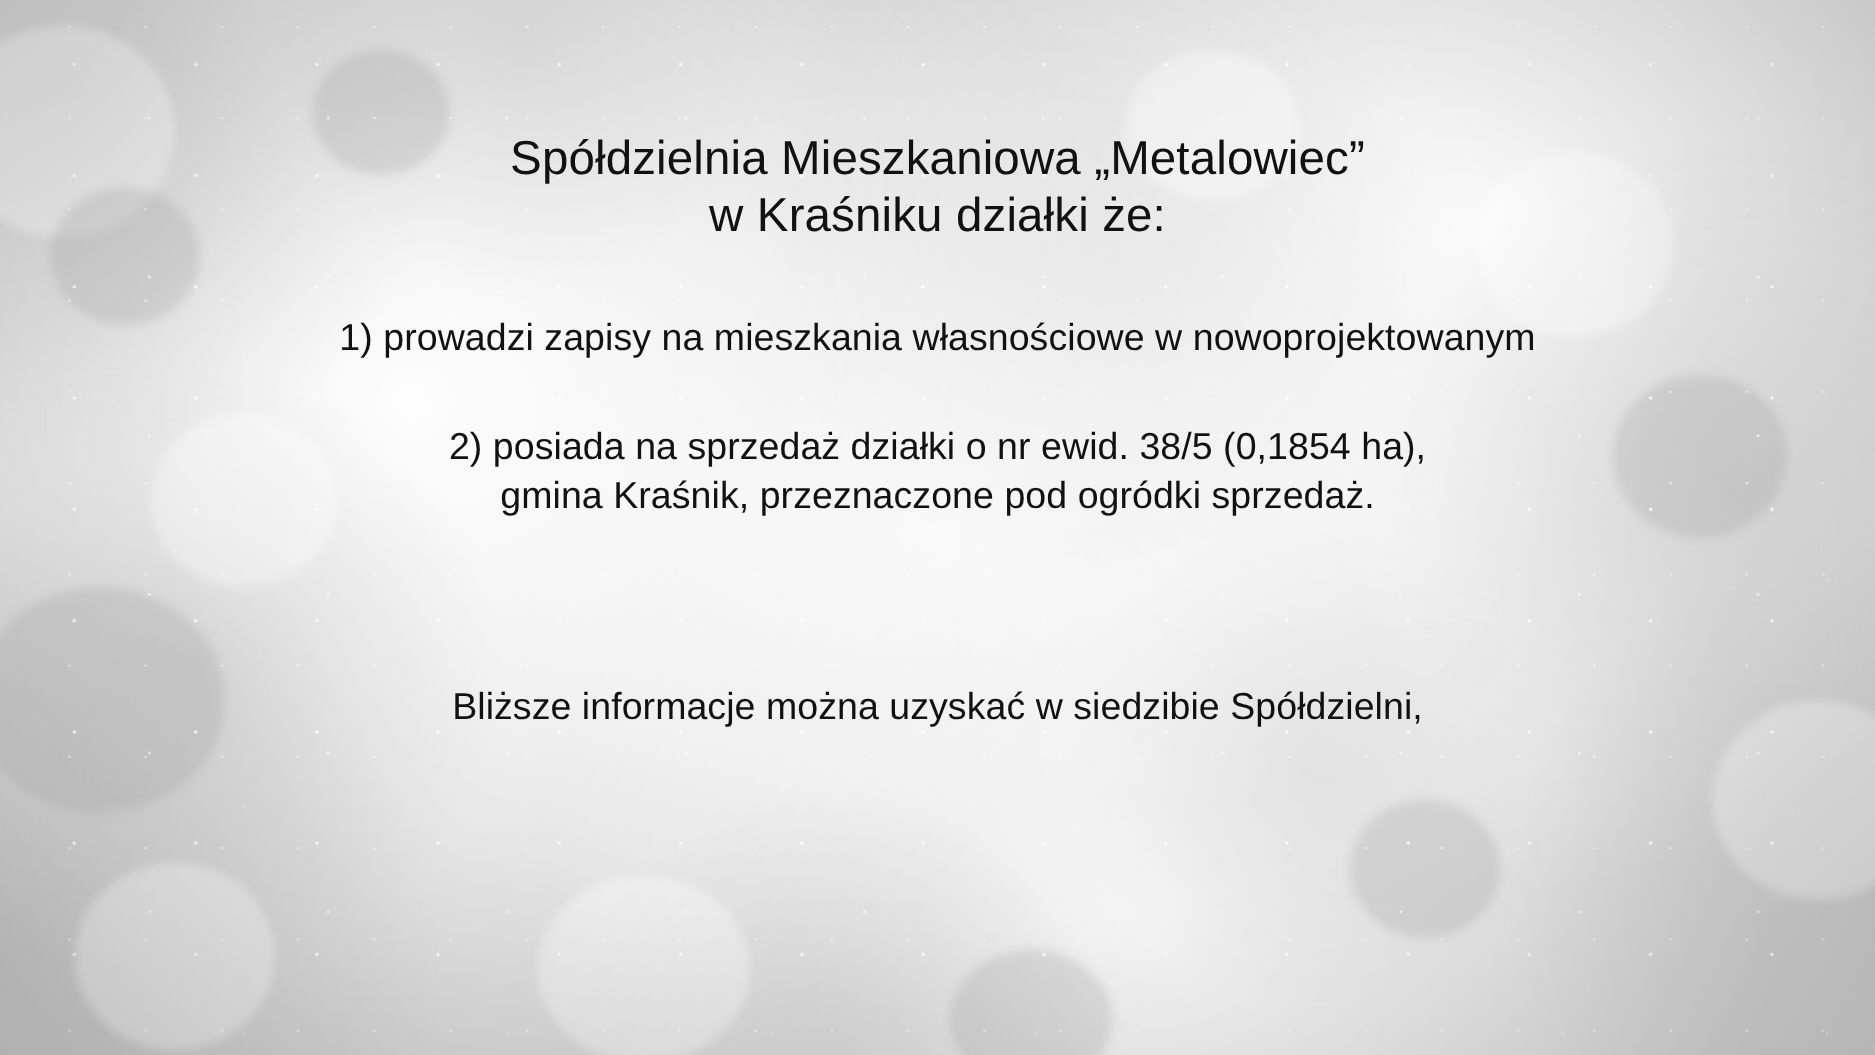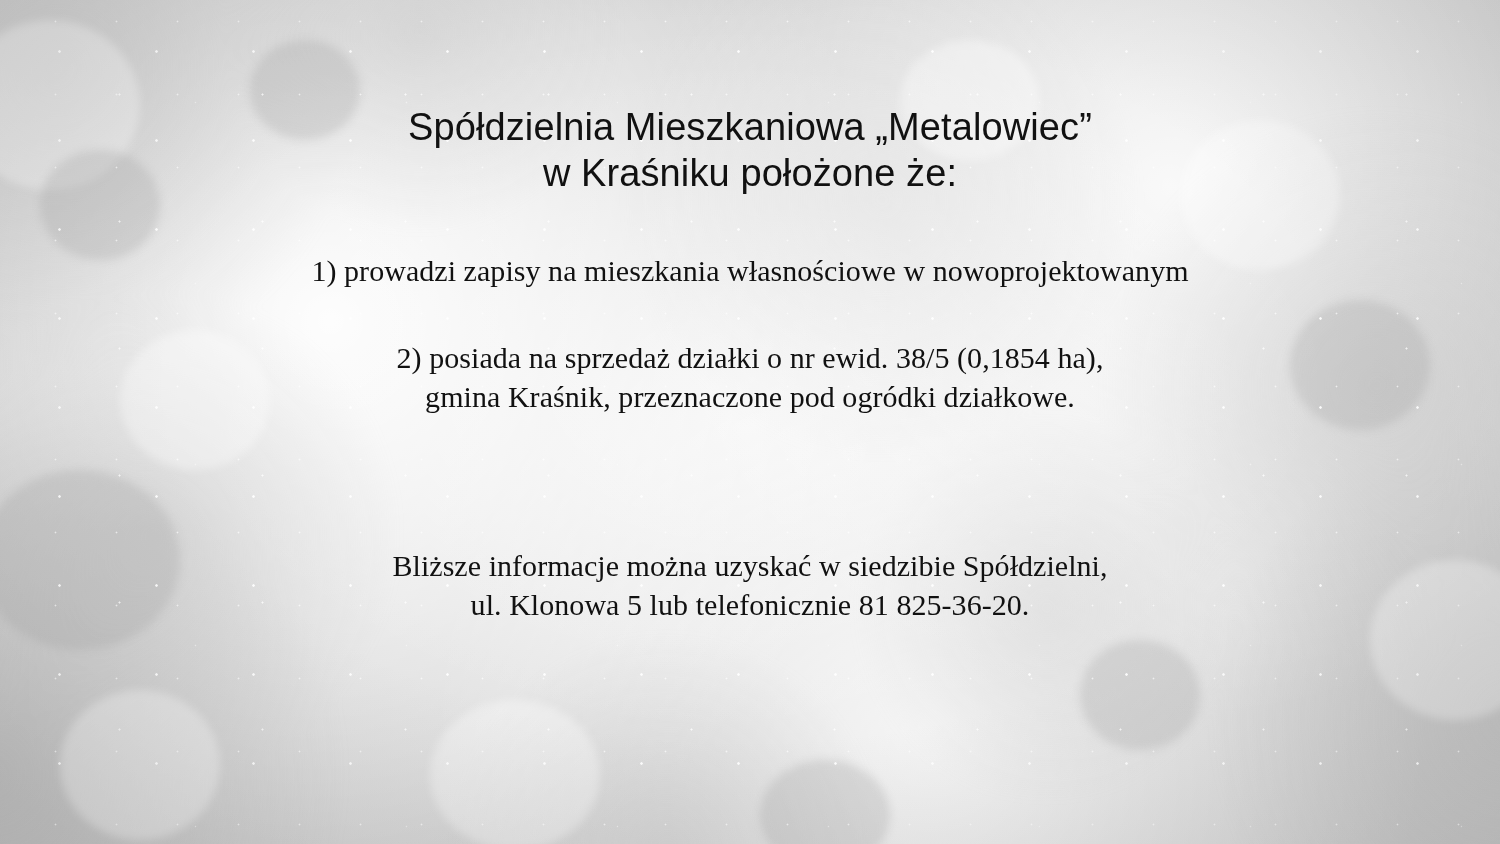--- a/index.html
+++ b/index.html
@@ -96,21 +96,20 @@
     font-size: 38px;
     line-height: 1.22;
     letter-spacing: 0.1px;
   }
   .title-line { display: block; white-space: nowrap; }
 
   .para {
     font-size: 30px;
     line-height: 1.30;
     letter-spacing: 0.05px;
-    font-family: Liberation Serif, serif;
   }
   .para .ln { display: block; white-space: nowrap; }
 
   .para-1 { margin-top: 54px; }
   .para-2 { margin-top: 48px; }
   .para-3 { margin-top: 130px; }
 </style>
 </head>
 <body>
 
@@ -135,31 +134,30 @@
     <div class="blob" style="left:900px; top:40px; width:140px; height:120px;"></div>
   </div>
 
   <div class="bg-stars"></div>
   <div class="bg-vignette"></div>
 
   <div class="content">
 
     <div class="title-block">
       <span class="title-line">Spółdzielnia Mieszkaniowa „Metalowiec”</span>
-      <span class="title-line">w Kraśniku położone że:</span>
+      <span class="title-line">w Kraśniku działki że:</span>
     </div>
 
     <div class="para para-1">
       <span class="ln">1) prowadzi zapisy na mieszkania własnościowe w nowoprojektowanym</span>
     </div>
 
     <div class="para para-2">
       <span class="ln">2) posiada na sprzedaż działki o nr ewid. 38/5 (0,1854 ha),</span>
-      <span class="ln">gmina Kraśnik, przeznaczone pod ogródki działkowe.</span>
+      <span class="ln">gmina Kraśnik, przeznaczone pod ogródki sprzedaż.</span>
     </div>
 
     <div class="para para-3">
       <span class="ln">Bliższe informacje można uzyskać w siedzibie Spółdzielni,</span>
-      <span class="ln">ul. Klonowa 5 lub telefonicznie 81 825-36-20.</span>
     </div>
 
   </div>
 </div>
 
 </body></html>

